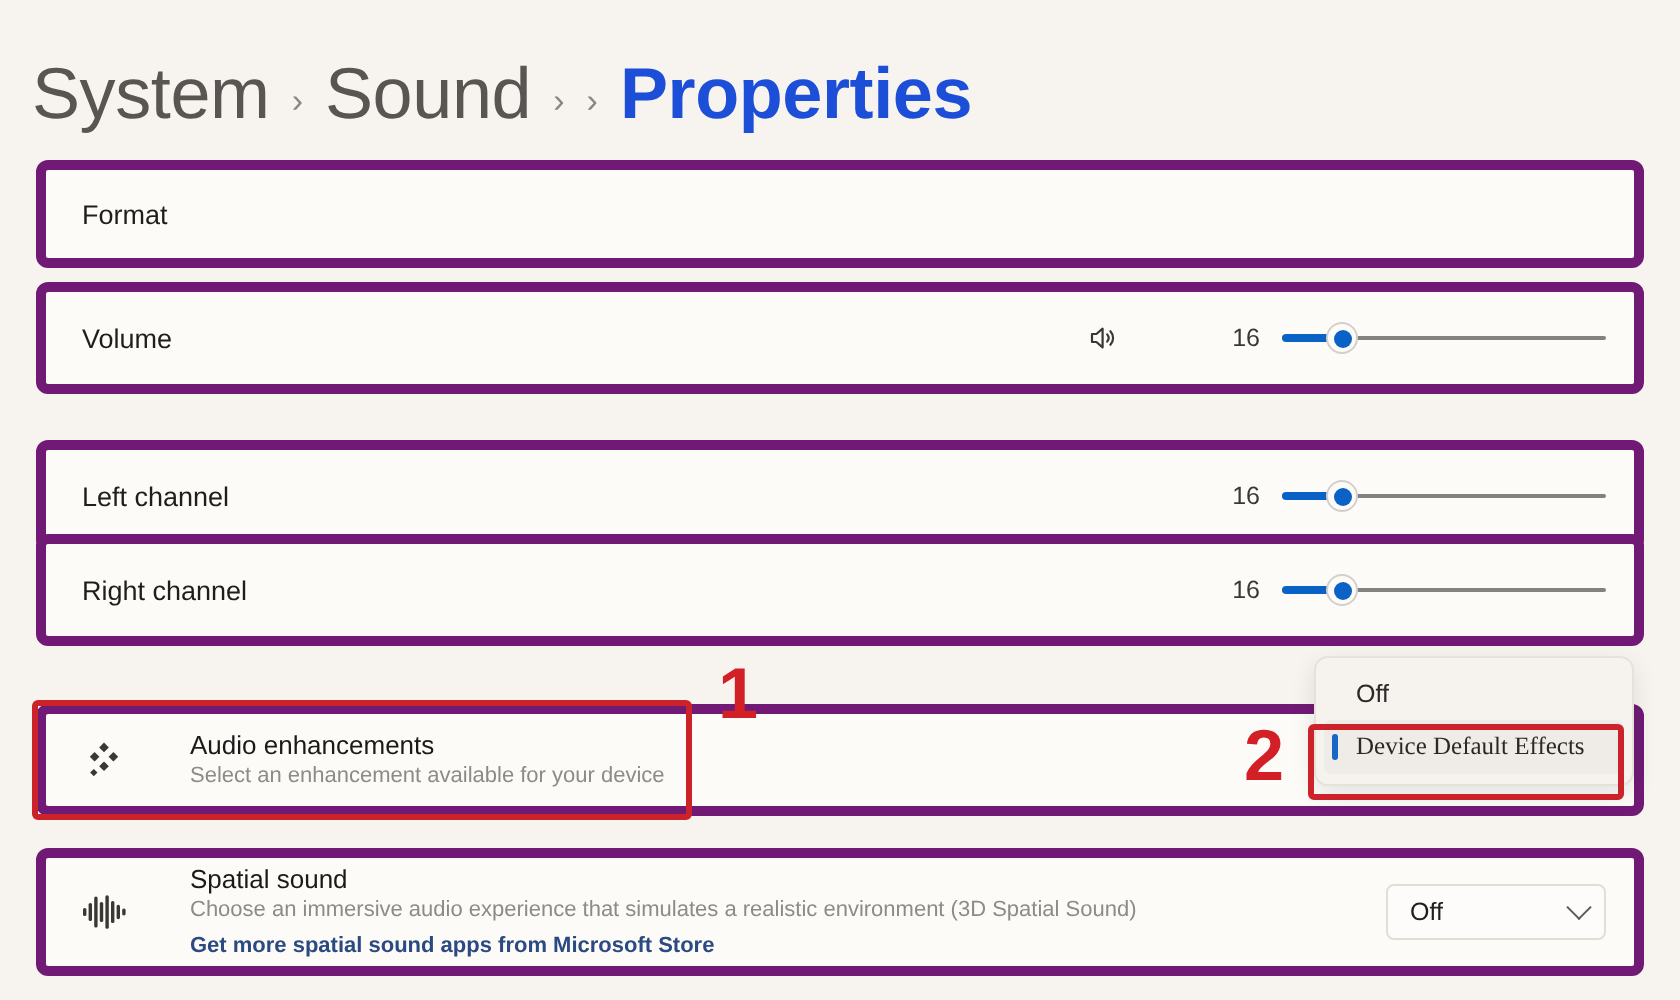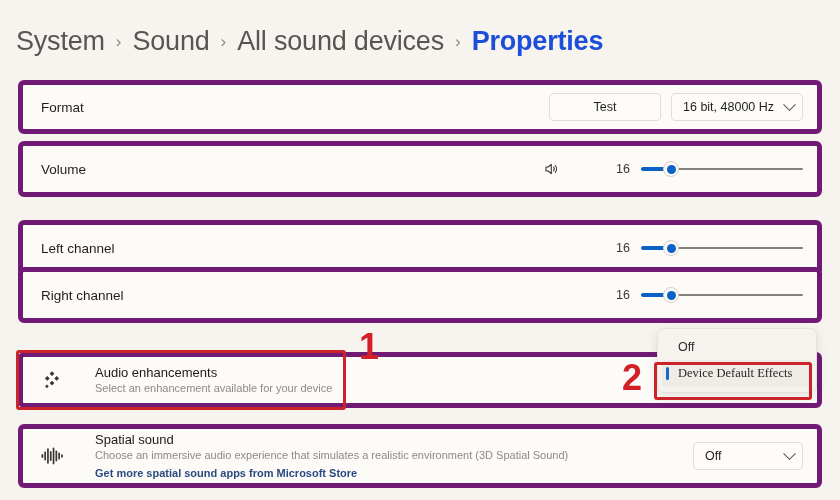--- a/index.html
+++ b/index.html
@@ -18,21 +18,21 @@
   
   .breadcrumb {
     position: absolute;
     left: 16px; top: 26px;
     display: flex;
     align-items: baseline;
     gap: 11px;
     white-space: nowrap;
   }
   .crumb {
-    font-size: 27px;
+    font-size: 36px;
     color: #585552;
     letter-spacing: -0.2px;
   }
   .crumb.current {
     color: #1d4ed8;
     font-weight: bold;
   }
   .crumb-sep {
     font-size: 17px;
     color: #8a8680;
@@ -243,34 +243,26 @@
 </head>
 <body>
 
 <div class="page">
 
   <div class="breadcrumb">
     <span class="crumb">System</span>
     <span class="crumb-sep">›</span>
     <span class="crumb">Sound</span>
     <span class="crumb-sep">›</span>
-    <span class="crumb">All sound devices</span>
     <span class="crumb-sep">›</span>
     <span class="crumb current">Properties</span>
   </div>
 
   <div class="card row-format">
     <span class="card-label">Format</span>
-    <div class="right-ctrls">
-      <button class="btn-test">Test</button>
-      <div class="combo combo-format">
-        <span>16 bit, 48000 Hz</span>
-        <span class="chev"></span>
-      </div>
-    </div>
   </div>
 
   <div class="card row-volume">
     <span class="card-label">Volume</span>
     <div class="right-ctrls">
       <span class="spk-icon">
         <svg width="16" height="16" viewBox="0 0 16 16">
           <path d="M3 6h2.2L8.3 3.3v9.4L5.2 10H3z" fill="none" stroke="#3a3734" stroke-width="1.1" stroke-linejoin="round"></path>
           <path d="M10.6 6.2a2.8 2.8 0 0 1 0 3.6" fill="none" stroke="#3a3734" stroke-width="1.1" stroke-linecap="round"></path>
           <path d="M12.2 4.6a5 5 0 0 1 0 6.8" fill="none" stroke="#3a3734" stroke-width="1.1" stroke-linecap="round"></path>

